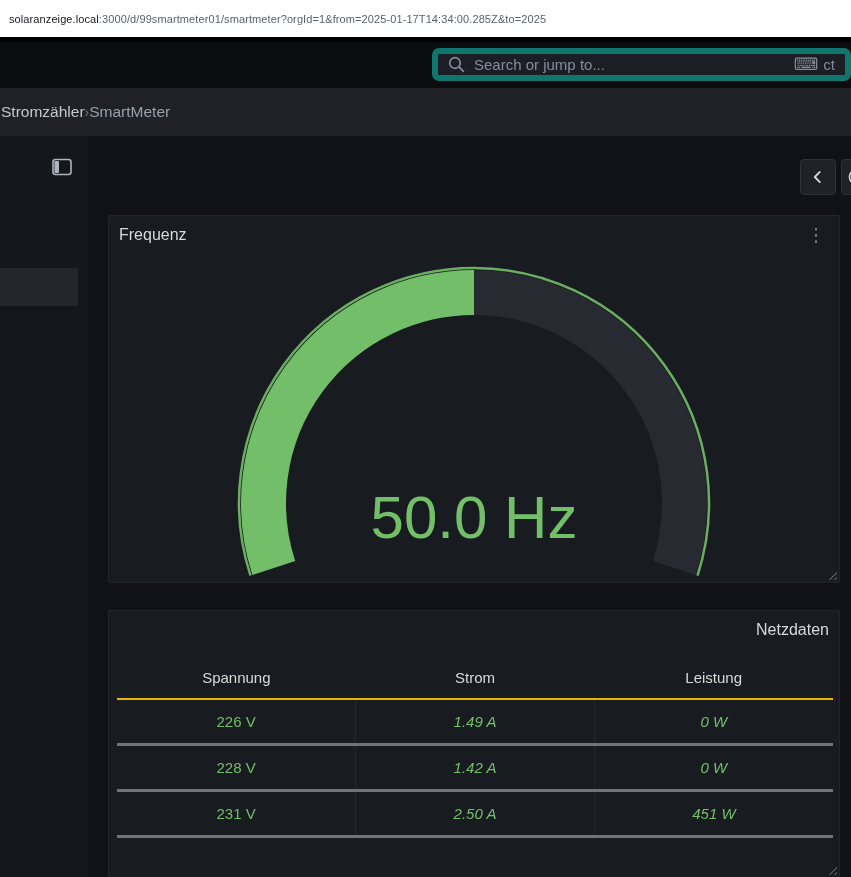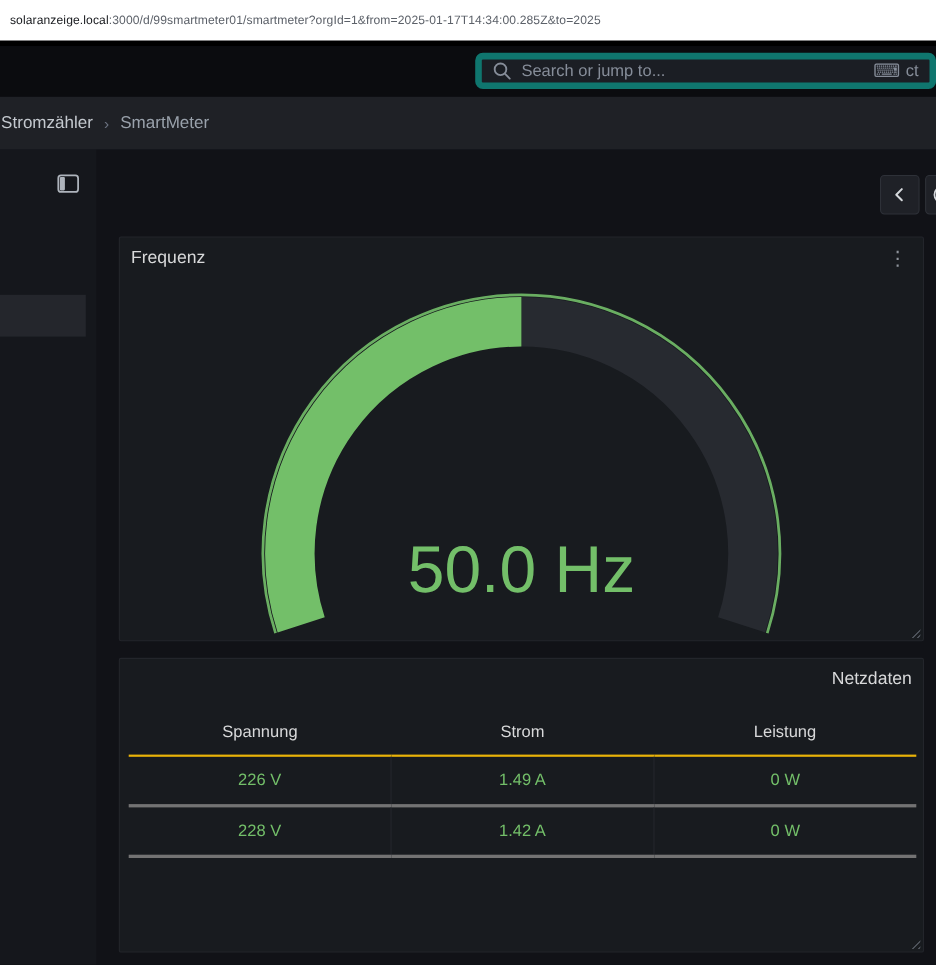--- a/index.html
+++ b/index.html
@@ -28,21 +28,21 @@
     display:flex;align-items:center;gap:9px;
     padding:0 10px;box-sizing:border-box;
     font-size:15px;color:#868d99;cursor:text;overflow:hidden;
   }
   .kbd-group{margin-left:auto;display:flex;align-items:center;gap:5px;color:#868d99;}
   .kbd-icon{font-size:17px;line-height:1;}
 
   
   .breadcrumbbar{
     position:absolute;left:0;top:88px;width:851px;height:48px;
-    background:#1f2126;display:flex;align-items:center;gap:10px;
+    background:#1f2126;display:flex;align-items:center;
     font-size:15.5px;padding-left:1px;box-sizing:border-box;
   }
   .crumb-root{color:#c4c9cf;cursor:pointer;}
   .crumb-sep{color:#6b7280;font-size:14px;}
   .crumb-current{color:#99a1ab;cursor:pointer;}
 
   
   .sidebar{position:absolute;left:0;top:136px;width:88px;height:741px;background:#15171c;}
   .dock-btn{position:absolute;left:50px;top:19px;width:24px;height:24px;cursor:pointer;}
   .sidebar-active{position:absolute;left:0;top:132px;width:78px;height:38px;background:#24262c;cursor:pointer;}
@@ -57,21 +57,21 @@
   }
   .btn-chevron{left:712px;top:23px;justify-content:center;}
   .btn-clock{left:753px;top:23px;width:46px;justify-content:flex-start;padding-left:4px;}
 
   
   .panel{
     position:absolute;left:20px;width:732px;box-sizing:border-box;
     background:#181b1f;border:1px solid #23252b;border-radius:2px;
   }
   .panel-freq{top:79px;height:368px;}
-  .panel-netz{top:462px;height:268px;}
+  .panel-netz{top:474px;height:268px;}
   .panel-header{height:38px;display:flex;align-items:center;padding:0 10px;justify-content:flex-end;}
   .panel-title{margin:0;font-size:16px;font-weight:500;color:#d8d9da;cursor:pointer;}
   .kebab{margin-left:auto;color:#8e939b;font-size:18px;line-height:1;cursor:pointer;padding:2px 4px;}
 
   .gauge-svg{position:absolute;left:125px;top:50px;}
   .gauge-svg text{
     font-family:"Liberation Sans",sans-serif;
     font-size:60px;font-weight:500;
   }
 
@@ -87,21 +87,21 @@
     border-collapse:collapse;table-layout:fixed;font-size:15px;
   }
   .netz-table th{
     color:#d8d9da;font-weight:400;text-align:center;
     padding:12px 0;border-bottom:2px solid #eab308;
   }
   .netz-table td{
     color:#73bf69;text-align:center;
     padding:13px 0;border-bottom:3px solid #737373;
   }
-  .netz-table td + td{border-left:1px solid #24262c;}
+  .netz-table td + td{border-left:1px solid #24262c;font-style:italic;}
 </style>
 </head>
 <body>
 
 <div class="urlbar">
   <span class="url-host">solaranzeige.local</span>
     <span class="url-rest">:3000/d/99smartmeter01/smartmeter?orgId=1&amp;from=2025-01-17T14:34:00.285Z&amp;to=2025</span>
 </div>
 <div class="black-strip"></div>
 
@@ -180,18 +180,23 @@
         <tr>
           <td>226 V</td>
           <td>1.49 A</td>
           <td>0 W</td>
         </tr>
         <tr>
           <td>228 V</td>
           <td>1.42 A</td>
           <td>0 W</td>
         </tr>
+        <tr>
+          <td>231 V</td>
+          <td>2.50 A</td>
+          <td>451 W</td>
+        </tr>
       </tbody>
     </table>
     <span class="resize-handle"></span>
   </section>
 
 </div>
 
 </body></html>

